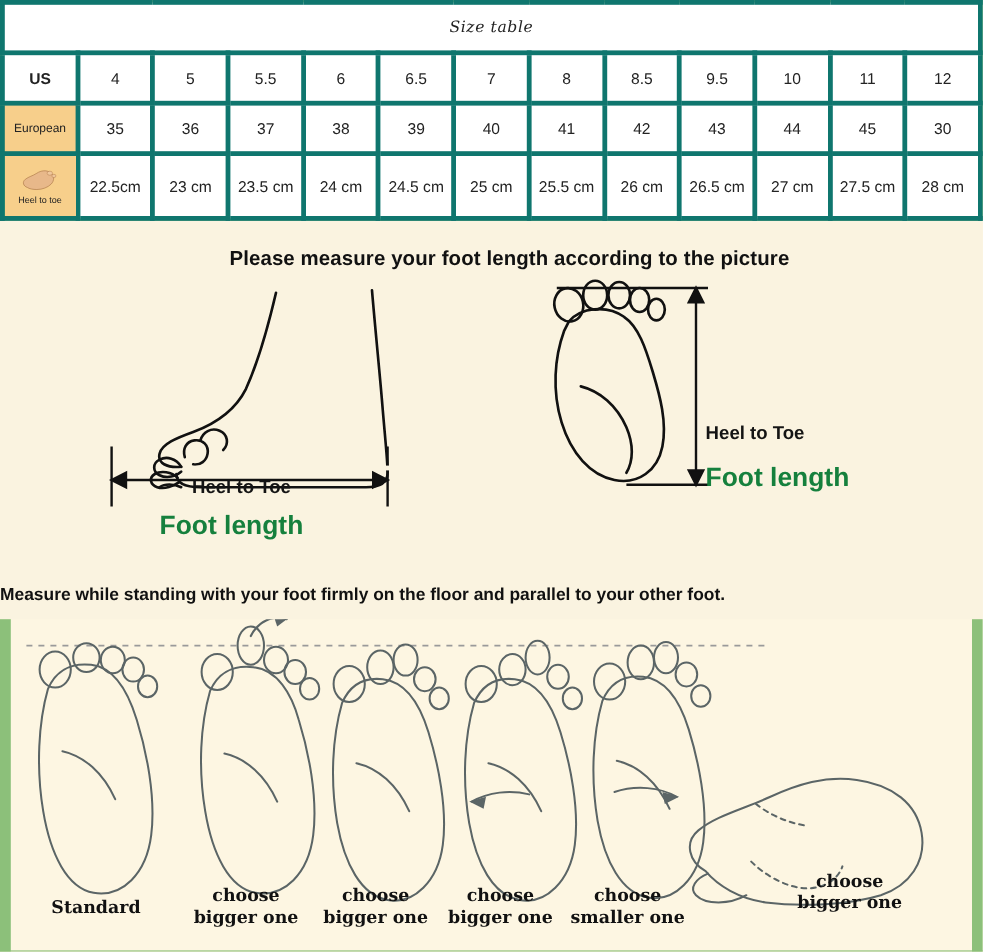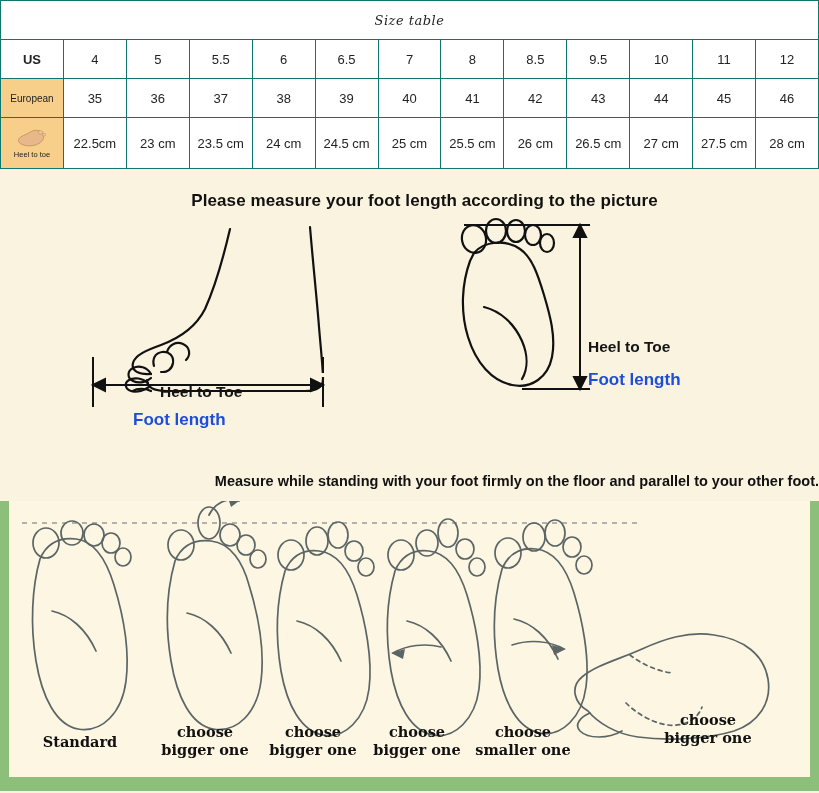--- a/index.html
+++ b/index.html
@@ -25,21 +25,21 @@
   .table-wrap {
     width: 819px;
     background: #8cc07a;
   }
   table.size-table {
     border-collapse: collapse;
     width: 819px;
     table-layout: fixed;
   }
   table.size-table td {
-    border: 1px solid #0f766e;
+    border: 4px solid #0f766e;
     text-align: center;
     vertical-align: middle;
     font-size: 13px;
     color: #232323;
     background: #ffffff;
     height: 38px;
     padding: 0;
   }
   .title-row td {
     background: #8cc07a;
@@ -101,39 +101,39 @@
     margin-top: 22px;
     letter-spacing: .1px;
     padding-left: 30px;
   }
   .diagram-area {
     position: relative;
     width: 819px;
     height: 260px;
   }
   .instruct2 {
-    text-align: right;
+    text-align: left;
     font-size: 14.5px;
     font-weight: bold;
     color: #111;
     margin-top: 2px;
   }
 
   .lbl-heel {
     position: absolute;
     font-size: 15.5px;
     font-weight: bold;
     color: #141414;
     font-family: "Liberation Sans", sans-serif;
   }
   .lbl-footlen {
     position: absolute;
-    font-size: 17px;
-    font-weight: bold;
-    color: #1d4ed8;
+    font-size: 22px;
+    font-weight: bold;
+    color: #15803d;
     font-family: "Liberation Sans", sans-serif;
   }
 
   
   .feet-panel {
     position: relative;
     width: 819px;
     height: 290px;
     margin-top: 12px;
     background: #fdf6e2;
@@ -204,21 +204,21 @@
         <td>36</td>
         <td>37</td>
         <td>38</td>
         <td>39</td>
         <td>40</td>
         <td>41</td>
         <td>42</td>
         <td>43</td>
         <td>44</td>
         <td>45</td>
-        <td>46</td>
+        <td>30</td>
       </tr>
       <tr class="cm-row">
         <td class="foot-cell">
           <svg class="ft-ico" viewBox="0 0 60 38">
             <path d="M12 30 C6 28 4 22 9 18 C14 14 20 13 26 9 C32 5 40 4 46 8 C52 12 52 20 47 25 C42 30 34 33 26 33 C20 33 15 32 12 30 Z" fill="#e8b88a" stroke="#b07a4a" stroke-width="1"></path>
             <ellipse cx="45" cy="9" rx="4" ry="3" fill="#f0c79c" stroke="#b07a4a" stroke-width=".7"></ellipse>
             <ellipse cx="51" cy="13" rx="3" ry="2.4" fill="#f0c79c" stroke="#b07a4a" stroke-width=".7"></ellipse>
           </svg>
           <span class="ft-cap">Heel to toe</span>
         </td>

